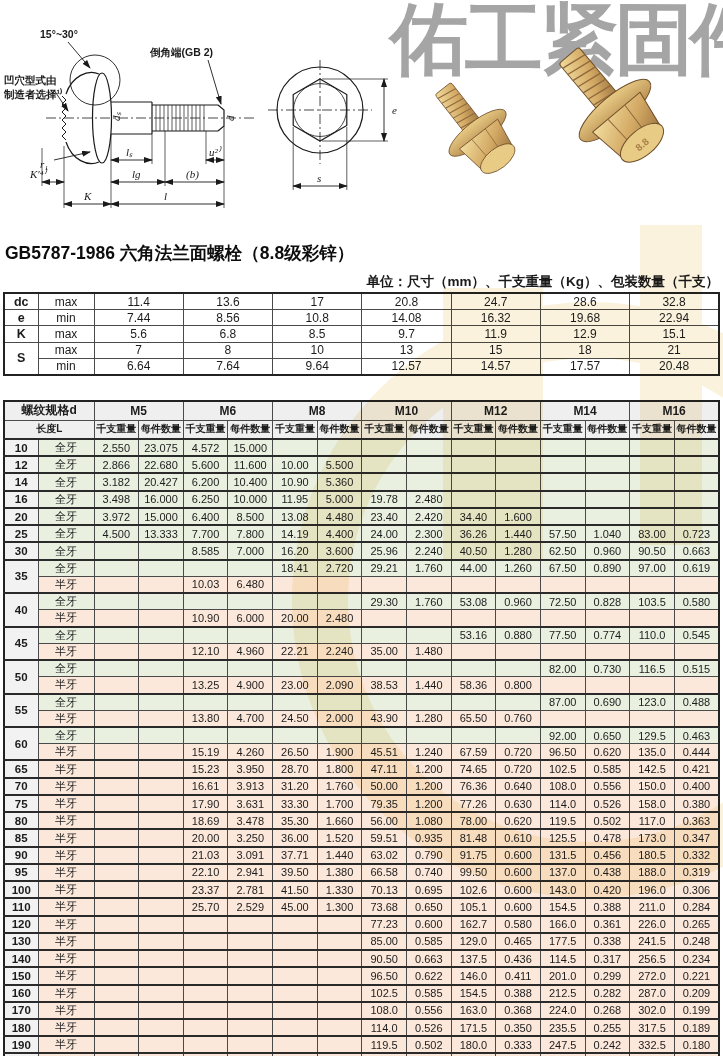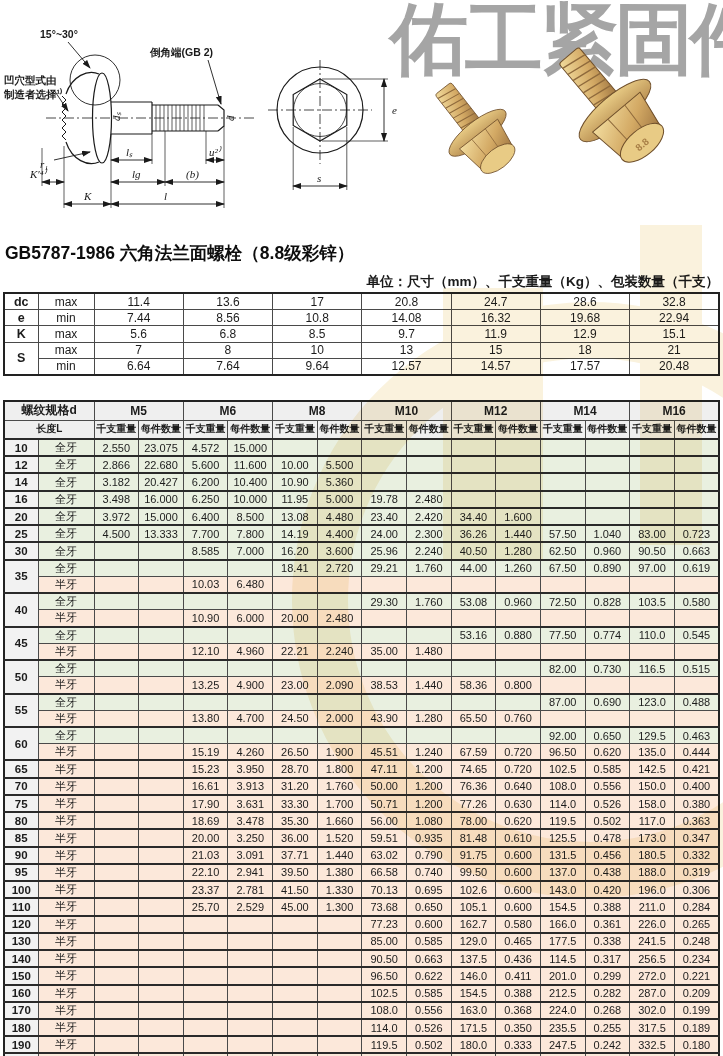--- a/index.html
+++ b/index.html
@@ -647,21 +647,21 @@
         </tr>
         <tr class="half group-start">
           <td class="len" rowspan="1">75</td>
           <td>半牙</td>
           <td></td>
           <td></td>
           <td>17.90</td>
           <td>3.631</td>
           <td>33.30</td>
           <td>1.700</td>
-          <td>50.71</td>
+          <td>79.35</td>
           <td>1.200</td>
           <td>77.26</td>
           <td>0.630</td>
           <td>114.0</td>
           <td>0.526</td>
           <td>158.0</td>
           <td>0.380</td>
         </tr>
         <tr class="half group-start">
           <td class="len" rowspan="1">80</td>

